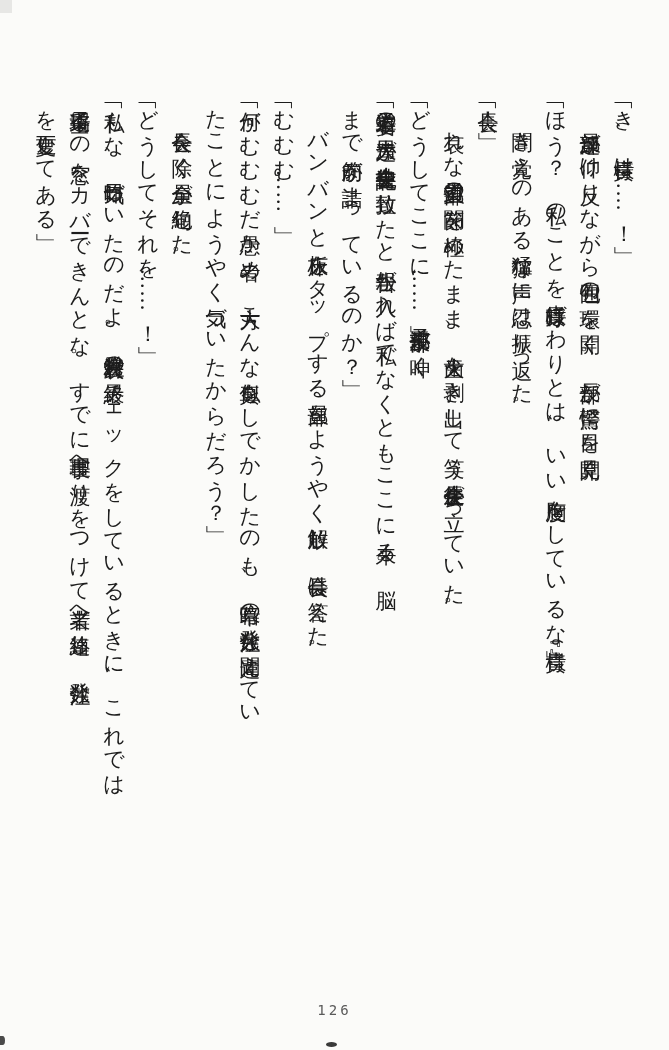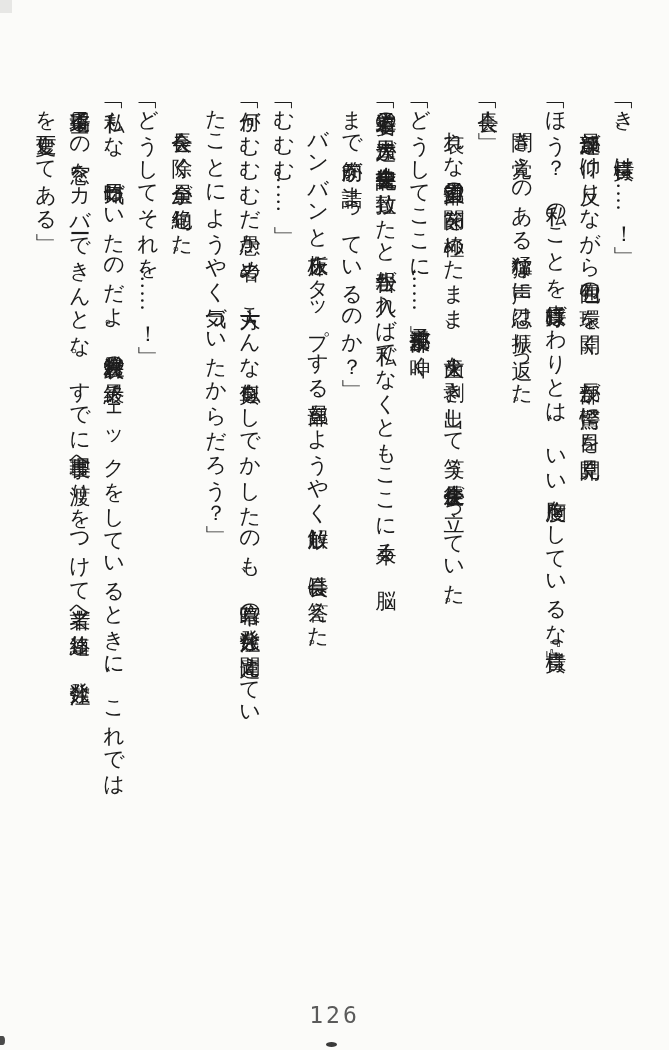--- a/index.html
+++ b/index.html
@@ -20,21 +20,21 @@
     line-height: 34px;
     white-space: nowrap;
   }
   .page-text p.line { margin: 0; padding: 0; }
   .page-text p.indent { text-indent: 1em; }
   .page-number {
     position: absolute;
     top: 1002px; left: 0; width: 669px;
     text-align: center;
     font-family: "DejaVu Sans Mono", "Liberation Mono", monospace;
-    font-size: 23px;
+    font-size: 14px;
     letter-spacing: 3px;
   }
   .binding-dot {
     position: absolute;
     left: 326px; top: 1042px;
     width: 11px; height: 5px;
     border-radius: 50%;
     background: #3a3a3a;
   }
   .corner-artifact {

